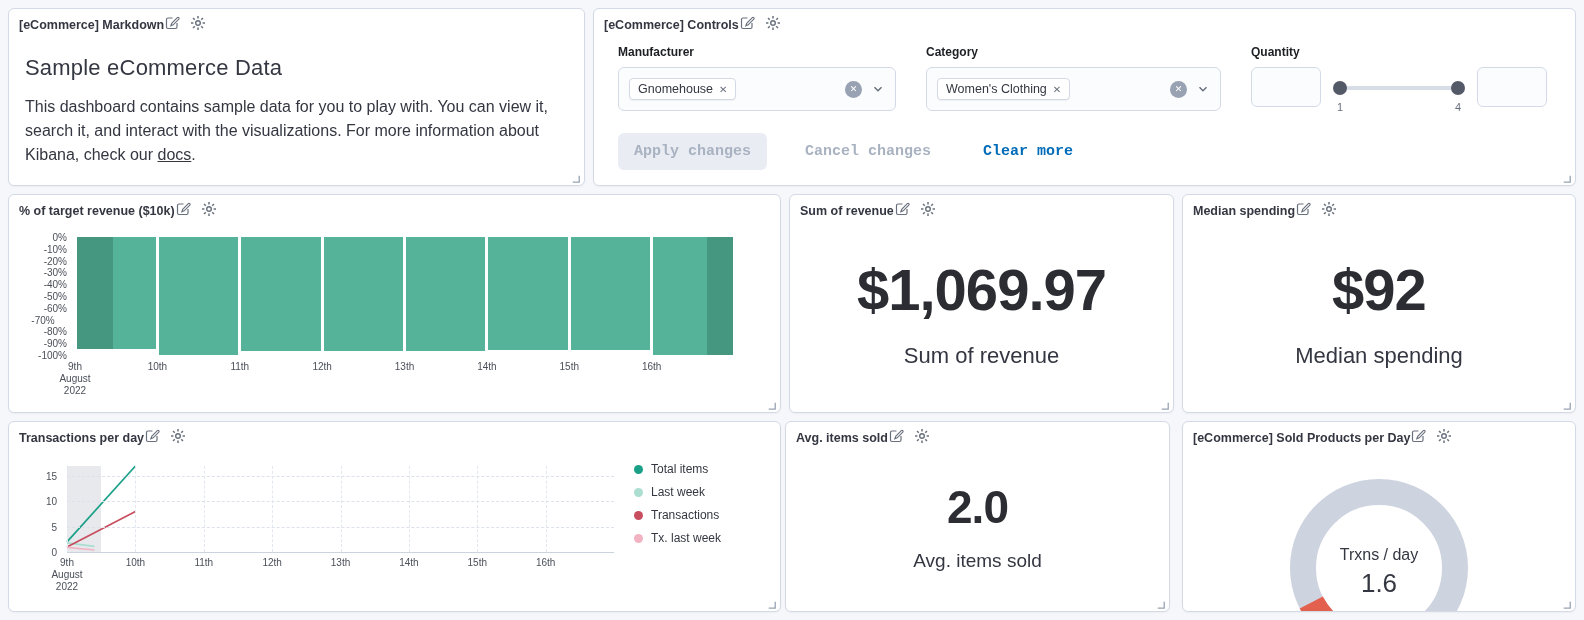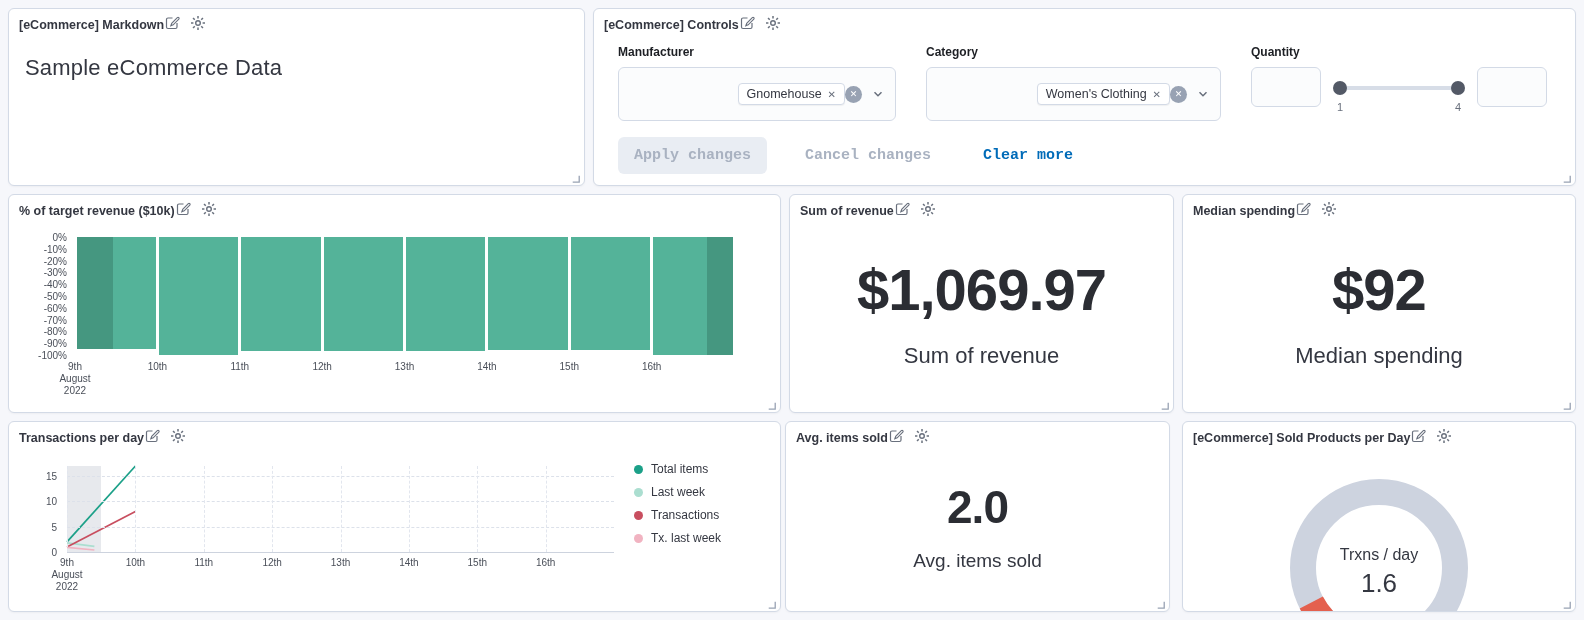--- a/index.html
+++ b/index.html
@@ -33,22 +33,22 @@
   .md-content{padding:12px 18px 0 16px}
   .md-title{font-size:22px;font-weight:400;color:#343741;margin:8px 0 14px 0;letter-spacing:.2px}
   .md-body{font-size:16px;line-height:1.5;color:#343741;max-width:545px}
   .docs-link{color:#343741;text-decoration:underline;cursor:pointer}
 
   
   .controls-body{padding:10px 24px 0 24px}
   .controls-row{display:flex;gap:30px;align-items:flex-start}
   .control-label{font-size:12px;font-weight:600;color:#1D1F24;margin-bottom:8px}
   .combo{
-    height:54px;border:1px solid #D3DAE6;border-radius:6px;background:#FBFCFD;
-    display:flex;align-items:center;justify-content:flex-end;
+    height:44px;border:1px solid #D3DAE6;border-radius:6px;background:#FBFCFD;
+    display:flex;align-items:center;justify-content:space-between;
     padding:0 10px;cursor:pointer;
   }
   .pill{
     display:inline-flex;align-items:center;gap:6px;
     background:#FFFFFF;border:1px solid #D3DAE6;border-radius:4px;
     padding:3px 8px;font-size:12.5px;color:#343741;white-space:nowrap;
     box-shadow:0 1px 1px rgba(0,0,0,.05);
   }
   .pill-x{font-size:10px;color:#69707D;cursor:pointer}
   .combo-right{display:flex;align-items:center;gap:9px}
@@ -131,20 +131,21 @@
               <path d="M4.75 4.75L3.05 3.05"></path>
               <path d="M8 3.4V1"></path>
               <path d="M11.25 4.75L12.95 3.05"></path>
             </g>
           </svg>
         </span>
     </div>
   </div>
   <div class="md-content">
     <h1 class="md-title">Sample eCommerce Data</h1>
+    <p class="md-body"><span>This dashboard contains sample data for you to play with. You can view it, search it, and interact with the visualizations. For more information about Kibana, check our </span><a class="docs-link">docs</a><span>.</span></p>
   </div>
   <span class="resize-handle i-resize"><svg viewBox="0 0 14 14" width="13" height="13" fill="none" stroke="currentColor" stroke-width="1.4">
         <path d="M11 4v7H4"></path>
       </svg></span>
 </section>
 
 <section class="panel" style="left:593px;top:8px;width:983px;height:178px">
   <div class="panel-header">
     <div class="panel-title">[eCommerce] Controls</div>
     <div class="panel-icons">
@@ -267,21 +268,21 @@
         <div class="bar" style="left: 495.75px; width: 79.375px; height: 113.28px; background: rgb(84, 179, 153);"></div>
         <div class="bar" style="left: 578.125px; width: 79.375px; height: 118px; background: linear-gradient(to right, rgb(84, 179, 153) 0px, rgb(84, 179, 153) 68%, rgb(69, 151, 128) 68%);"></div>
       </div>
   <div class="ytick" style="width: 48px; top: 9px;">0%</div>
       <div class="ytick" style="width: 48px; top: 20.8px;">-10%</div>
       <div class="ytick" style="width: 48px; top: 32.6px;">-20%</div>
       <div class="ytick" style="width: 48px; top: 44.4px;">-30%</div>
       <div class="ytick" style="width: 48px; top: 56.2px;">-40%</div>
       <div class="ytick" style="width: 48px; top: 68px;">-50%</div>
       <div class="ytick" style="width: 48px; top: 79.8px;">-60%</div>
-      <div class="ytick" style="width: 48px; top: 91.6px;">-70%</div>
+      <div class="ytick" style="width: 48px; top: 91.6px; text-align: center;">-70%</div>
       <div class="ytick" style="width: 48px; top: 103.4px;">-80%</div>
       <div class="ytick" style="width: 48px; top: 115.2px;">-90%</div>
       <div class="ytick" style="width: 48px; top: 127px;">-100%</div>
       <div class="xtick" style="left: 56px; top: 138px;">9th
 August
 2022</div>
       <div class="xtick" style="left: 138.375px; top: 138px;">10th</div>
       <div class="xtick" style="left: 220.75px; top: 138px;">11th</div>
       <div class="xtick" style="left: 303.125px; top: 138px;">12th</div>
       <div class="xtick" style="left: 385.5px; top: 138px;">13th</div>

